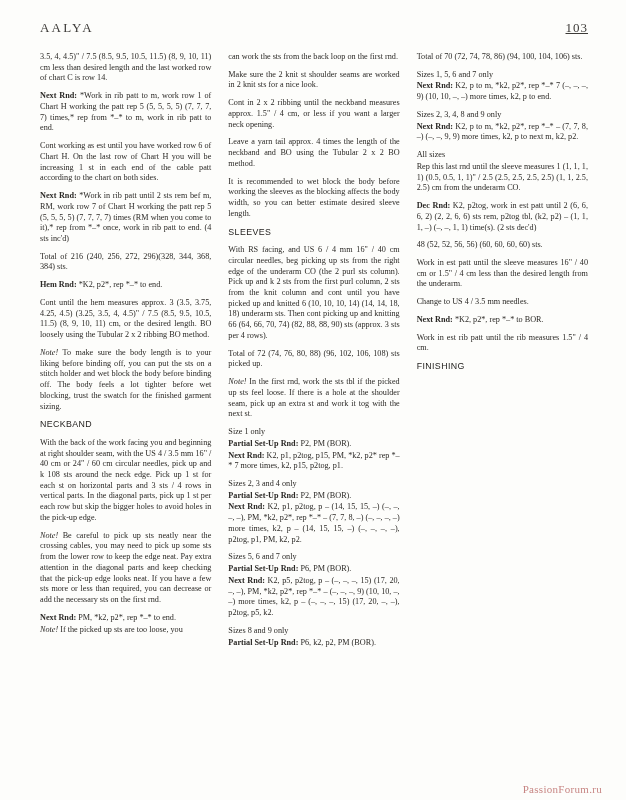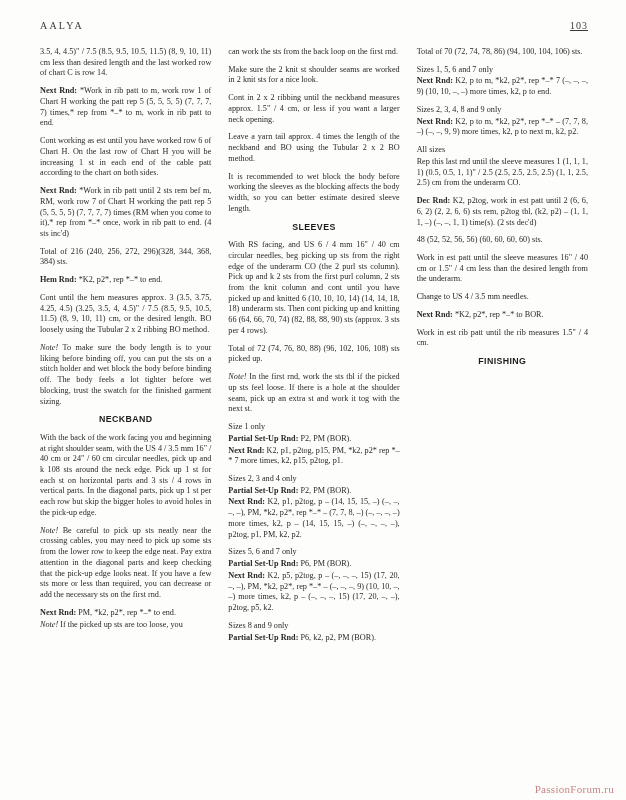--- a/index.html
+++ b/index.html
@@ -14,21 +14,21 @@
     box-sizing: border-box;
     background: #fdfdfb;
     color: #2b2926;
     padding: 20px 38px 26px 40px;
     overflow: hidden;
   }
   .pagehead {
     display: flex;
     justify-content: space-between;
     align-items: baseline;
-    font-size: 10px;
+    font-size: 13px;
     letter-spacing: 2.2px;
     color: #3c3a37;
     margin-bottom: 16px;
   }
   .pagehead .pageno { letter-spacing: 1px; text-decoration: underline; }
   .columns {
     display: flex;
     gap: 17px;
   }
   .col {
@@ -37,31 +37,31 @@
     font-size: 8.2px;
     line-height: 1.31;
     text-align: justify;
   }
   p.para { margin: 0 0 7px 0; }
   p.tight { margin-bottom: 1px; }
   p.size { }
   h3.heading {
     font-family: "Liberation Sans", sans-serif;
     font-size: 8.8px;
-    font-weight: bold;
+    font-weight: normal;
     letter-spacing: 0.4px;
     color: #1e1c1a;
     margin: 5px 0 7px 0;
-    text-align: center;
+    text-align: left;
   }
   b.lead { font-weight: bold; }
   i.notelead { font-style: italic; }
   .watermark {
     position: absolute;
-    right: 12px;
+    right: 24px;
     bottom: 5px;
     font-size: 11px;
     color: rgba(193, 120, 117, 0.9);
     letter-spacing: 0.3px;
   }
 </style>
 </head>
 <body>
 
 <div class="sheet">

